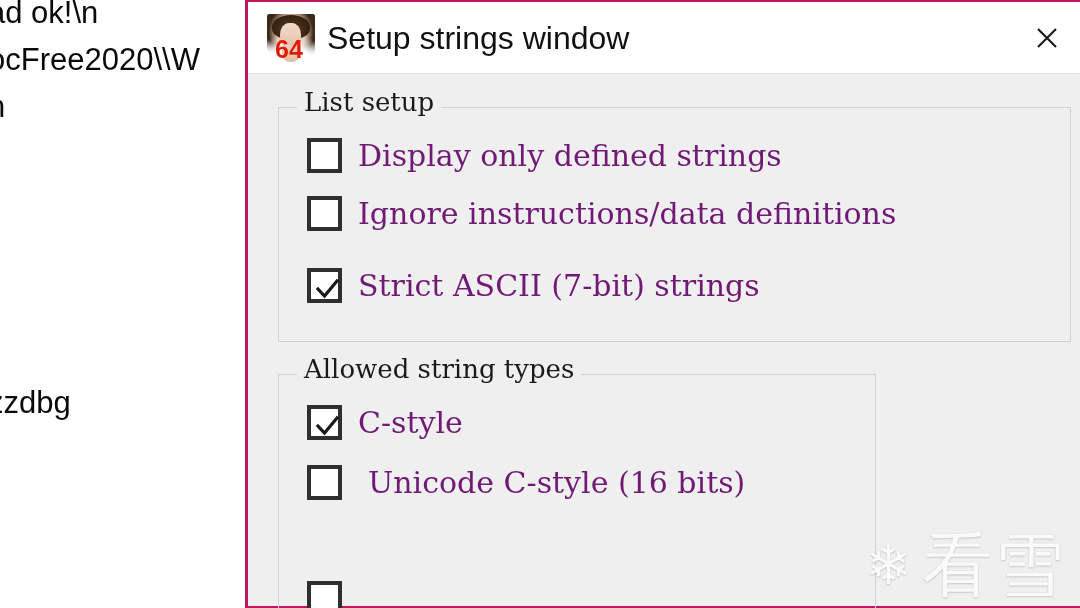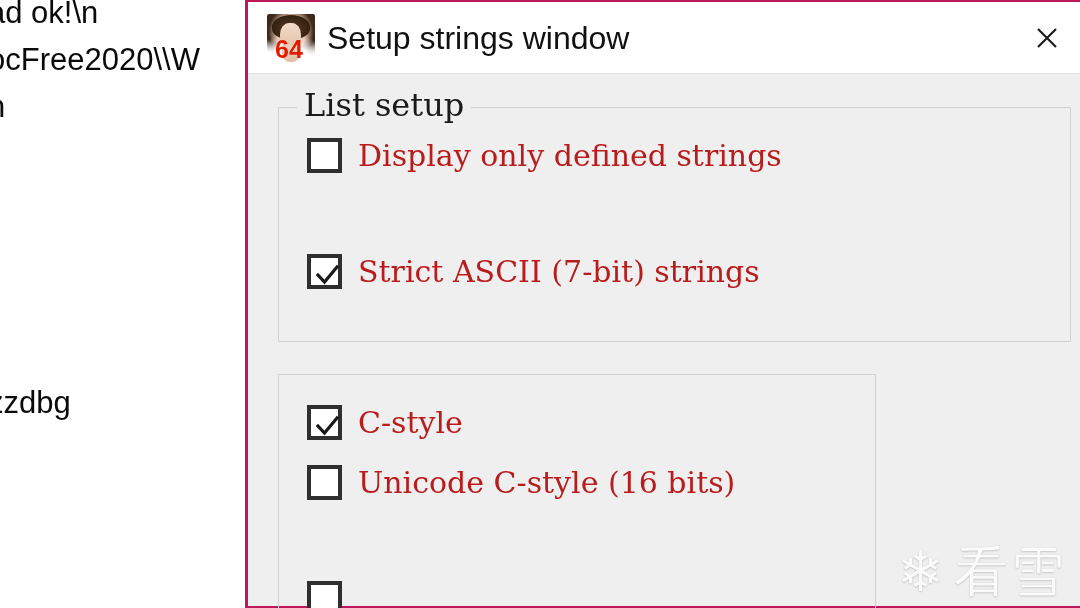--- a/index.html
+++ b/index.html
@@ -162,21 +162,21 @@
     background: transparent;
     box-sizing: border-box;
   }
   .groupbox > .gb-title {
     position: absolute;
     top: -19px;
     left: 18px;
     padding: 0 7px;
     background: #efefef;
     font-family: "DejaVu Serif", "Liberation Serif", serif;
-    font-size: 32px;
+    font-size: 26px;
     color: #1a1a1a;
     white-space: pre;
     line-height: 1;
   }
 
   #group-list-setup   { left: 30px; top: 33px;  width: 793px; height: 235px; }
   #group-string-types { left: 30px; top: 300px; width: 598px; height: 320px; }
 
   .checkrow {
     position: absolute;
@@ -197,33 +197,33 @@
   .checkbox svg {
     position: absolute;
     left: -1px;
     top: -1px;
     display: block;
   }
   .checkrow .label {
     margin-left: 16px;
     font-family: "DejaVu Serif", "Liberation Serif", serif;
     font-size: 30px;
-    color: #b91c1c;
+    color: #701a75;
     white-space: pre;
     line-height: 1;
   }
 
   
   #cb-defined-strings { left: 28px; top: 30px;  }
   #cb-ignore-defs     { left: 28px; top: 88px;  }
-  #cb-strict-ascii    { left: 28px; top: 146px; }
+  #cb-strict-ascii    { left: 28px; top: 160px; }
 
   
   #cb-c-style         { left: 28px; top: 30px;  }
-  #cb-unicode-16      { left: 28px; top: 90px;  }
+  #cb-unicode-16      { left: 28px; top: 90px; gap: 10px;  }
   #cb-c-style-32      { left: 28px; top: 148px; }
   #cb-partial-bottom  { left: 28px; top: 206px; }
 
   
   #watermark {
     position: absolute;
     right: 14px;
     bottom: 8px;
     display: flex;
     align-items: center;
@@ -232,21 +232,21 @@
     opacity: .95;
   }
   #watermark .wm-snow {
     font-size: 56px;
     line-height: 1;
     color: #fbfbfb;
     text-shadow: 0 1px 2px rgba(0,0,0,.16), 0 0 1px rgba(0,0,0,.22);
   }
   #watermark .wm-text {
     font-family: "DejaVu Sans", sans-serif;
-    font-size: 54px;
+    font-size: 70px;
     line-height: 1;
     color: #fbfbfb;
     text-shadow: 0 1px 2px rgba(0,0,0,.16), 0 0 1px rgba(0,0,0,.22);
     letter-spacing: 2px;
   }
 </style>
 </head>
 <body>
 
 <div id="backdrop">
@@ -283,32 +283,37 @@
   <div id="dialog-body">
 
     <div class="groupbox" id="group-list-setup">
       <div class="gb-title">List setup</div>
 
       <div class="checkrow" id="cb-defined-strings">
         <span class="checkbox"></span>
         <span class="label">Display only defined strings</span>
       </div>
 
+      <div class="checkrow" id="cb-ignore-defs">
+        <span class="checkbox"></span>
+        <span class="label">Ignore instructions/data definitions</span>
+      </div>
 
       <div class="checkrow" id="cb-strict-ascii">
         <span class="checkbox">
           <svg width="35" height="35" viewBox="0 0 35 35" aria-hidden="true">
             <path d="M8 18 L14.5 25 L27 10" stroke="#1a1a1a" stroke-width="3.2" fill="none" stroke-linecap="square" stroke-linejoin="miter"></path>
           </svg>
         </span>
         <span class="label">Strict ASCII (7-bit) strings</span>
       </div>
     </div>
 
     <div class="groupbox" id="group-string-types">
+      <div class="gb-title">Allowed string types</div>
 
       <div class="checkrow" id="cb-c-style">
         <span class="checkbox">
           <svg width="35" height="35" viewBox="0 0 35 35" aria-hidden="true">
             <path d="M8 18 L14.5 25 L27 10" stroke="#1a1a1a" stroke-width="3.2" fill="none" stroke-linecap="square" stroke-linejoin="miter"></path>
           </svg>
         </span>
         <span class="label">C-style</span>
       </div>
 

